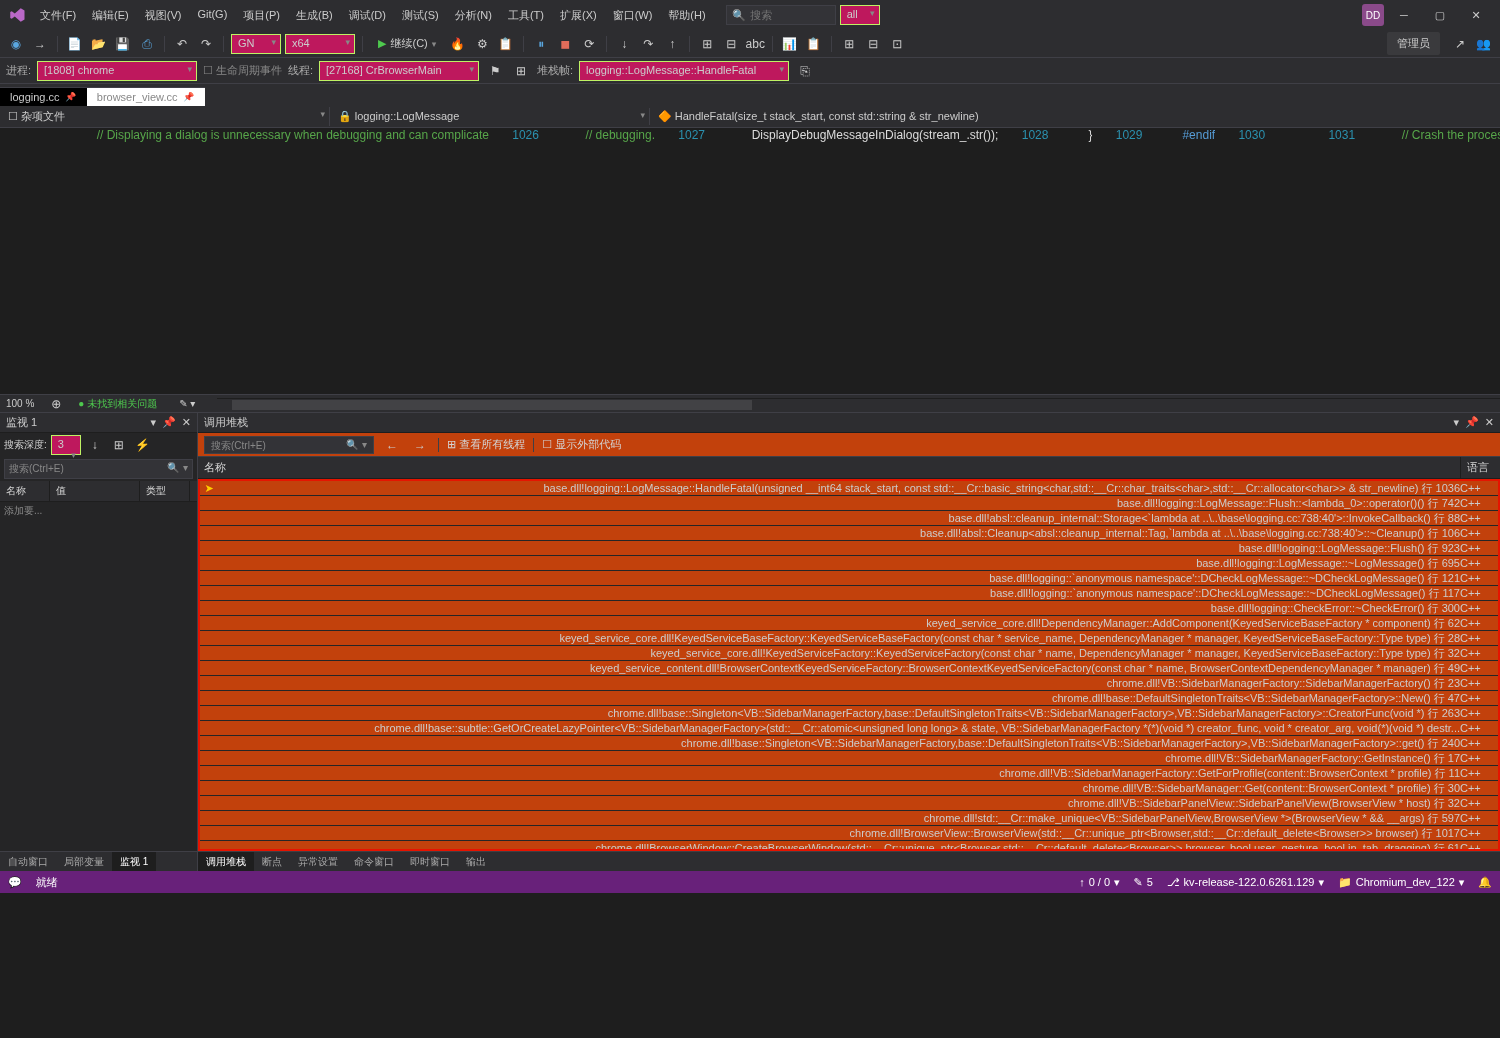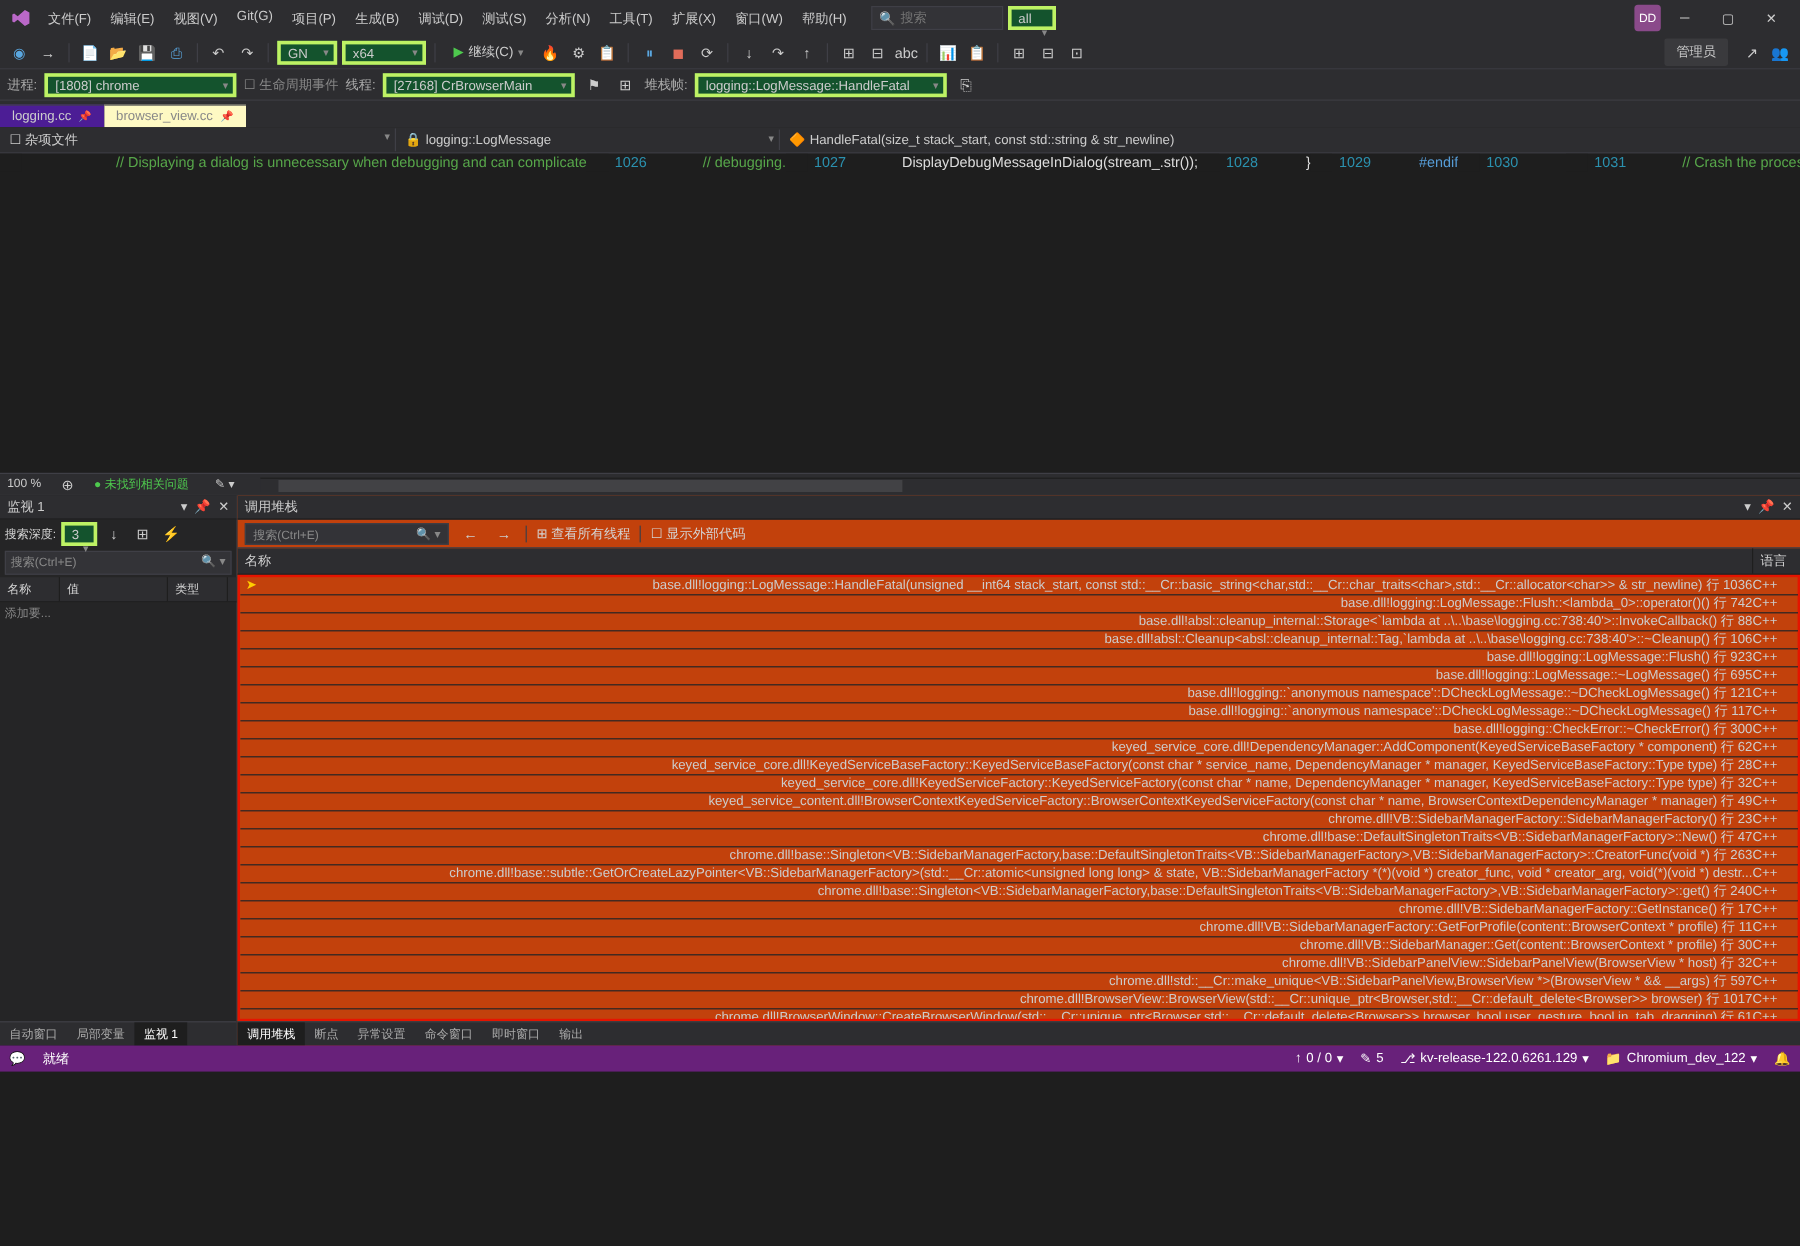--- a/index.html
+++ b/index.html
@@ -8,32 +8,32 @@
 .vs-icon { width: 18px; height: 18px; margin-right: 6px; }
 .menu-item { padding: 4px 8px; color: #ccc; cursor: pointer; }
 .search-box { margin-left: 12px; display: flex; align-items: center; background: #333337; border: 1px solid #3f3f46; padding: 2px 6px; height: 20px; width: 110px; }
 .search-box input { background: transparent; border: none; color: #ccc; outline: none; width: 100%; font-size: 11px; }
 .titlebar-right { margin-left: auto; display: flex; align-items: center; gap: 4px; }
 .user-badge { background: #8a4a8a; color: #fff; width: 22px; height: 22px; border-radius: 3px; display: flex; align-items: center; justify-content: center; font-size: 10px; }
 .win-btn { width: 32px; height: 24px; display: flex; align-items: center; justify-content: center; color: #ccc; }
 .toolbar { height: 28px; background: #2d2d30; display: flex; align-items: center; padding: 0 6px; gap: 4px; border-bottom: 1px solid #3f3f46; }
 .tb-btn { width: 20px; height: 20px; display: flex; align-items: center; justify-content: center; color: #ccc; font-size: 12px; }
 .tb-sep { width: 1px; height: 16px; background: #3f3f46; margin: 0 3px; }
-.tb-combo { background: #14532d; border: 3px solid #bef264; padding: 2px 18px 2px 6px; color: #ccc; height: 20px; position: relative; font-size: 11px; }
+.tb-combo { background: #be185d; border: 1px solid #bef264; padding: 2px 18px 2px 6px; color: #ccc; height: 20px; position: relative; font-size: 11px; }
 .tb-combo::after { content: "▾"; position: absolute; right: 4px; color: #888; font-size: 9px; }
 .continue-btn { display: flex; align-items: center; padding: 2px 8px; color: #ccc; gap: 4px; }
 .continue-btn .play { color: #4ec94e; }
 .admin-btn { background: #3a3a3d; padding: 4px 10px; border-radius: 2px; color: #ccc; margin-left: auto; }
 .debugbar { height: 26px; background: #2d2d30; display: flex; align-items: center; padding: 0 6px; gap: 6px; border-bottom: 1px solid #3f3f46; font-size: 11px; }
 .db-label { color: #aaa; }
 .main { display: flex; height: 328px; }
 .editor-col { flex: 1; display: flex; flex-direction: column; border-right: 1px solid #3f3f46; }
 .tabs { height: 22px; background: #2d2d30; display: flex; align-items: flex-end; }
-.tab { padding: 3px 10px; background: #4c1d95; border-top: 1px solid #3f3f46; display: flex; align-items: center; gap: 6px; color: #ccc; font-size: 11px; }
-.tab.inactive { background: #fef9c3; color: #888; }
+.tab { padding: 3px 10px; background: #000000; border-top: 1px solid #3f3f46; display: flex; align-items: center; gap: 6px; color: #ccc; font-size: 11px; }
+.tab.inactive { background: #ffffff; color: #888; }
 .pin { color: #888; font-size: 9px; }
 .navbar { height: 22px; background: #2d2d30; display: flex; align-items: center; border-bottom: 1px solid #3f3f46; font-size: 11px; }
 .nav-part { padding: 2px 8px; border-right: 1px solid #3f3f46; color: #ccc; flex: 1; position: relative; }
 .nav-part::after { content: "▾"; position: absolute; right: 4px; color: #888; font-size: 9px; }
 .code-area { flex: 1; display: flex; background: #1e1e1e; overflow: hidden; font-family: Consolas, monospace; font-size: 12px; }
 .gutter { width: 18px; background: #1e1e1e; }
 .lineno { width: 40px; text-align: right; color: #2b91af; padding-right: 8px; }
 .linetxt { flex: 1; white-space: pre; color: #dcdcdc; margin-left: 32px; }
 .code-line { display: flex; height: 15px; line-height: 15px; }
 .comment { color: #57a64a; }

